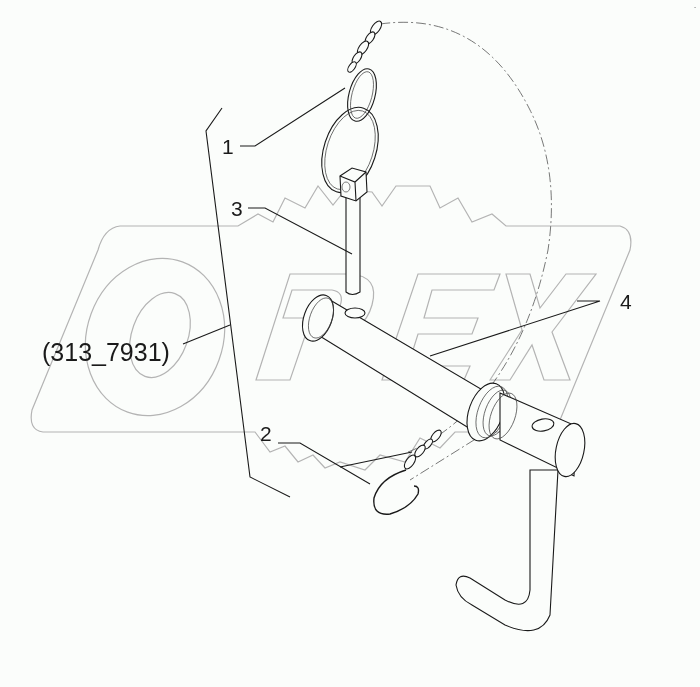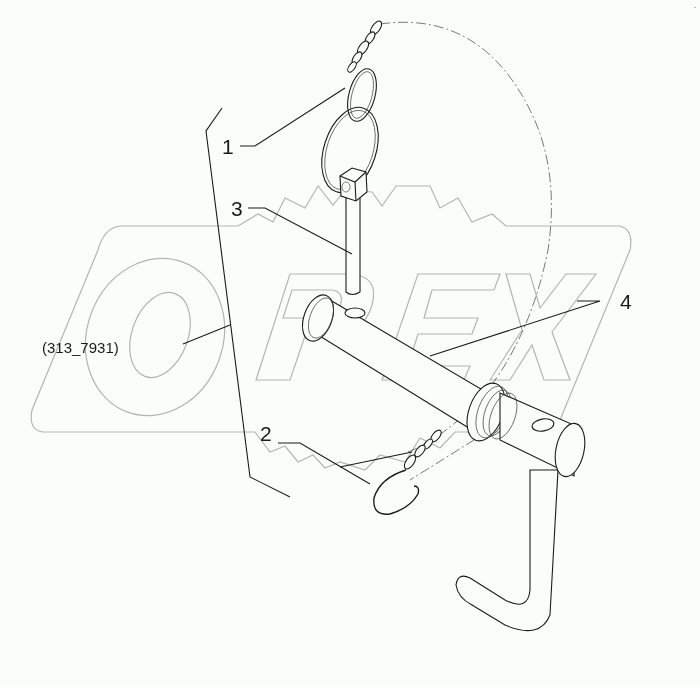--- a/index.html
+++ b/index.html
@@ -27,21 +27,21 @@
     .thin { fill: none; stroke: #444; stroke-width: 0.7; }
     .dash { fill: none; stroke: #555; stroke-width: 0.8; stroke-dasharray: 10 3 2 3; }
     .label {
       position: absolute;
       font-family: "Liberation Sans", sans-serif;
       color: #1a1a1a;
       line-height: 1;
       white-space: nowrap;
     }
     .callout { font-size: 21px; }
-    .ref { font-size: 15px; }
+    .ref { font-size: 25px; }
     .corner-mark {
       position: absolute;
       right: 4px;
       top: 4px;
       font-family: "Liberation Sans", sans-serif;
       font-size: 5px;
       color: #333;
     }
   </style>
 </head>

